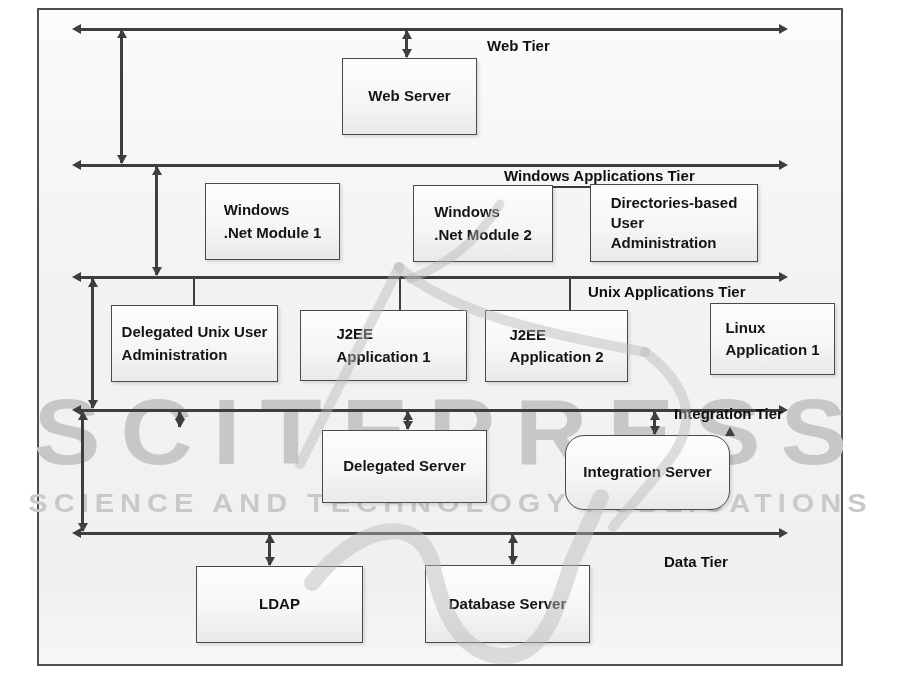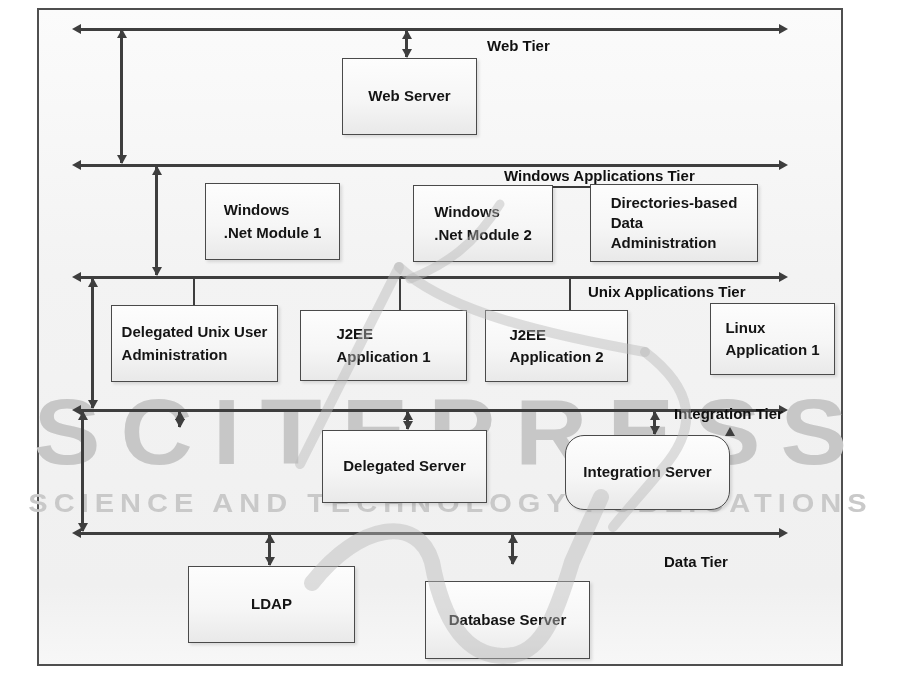--- a/index.html
+++ b/index.html
@@ -111,34 +111,34 @@
   <div class="tier-label" style="left:588px;top:283px;">Unix Applications Tier</div>
   <div class="tier-label" style="left:674px;top:405px;">Integration Tier</div>
   <div class="tier-label" style="left:664px;top:553px;">Data Tier</div>
 
   <div class="node" style="left:342px;top:58px;width:135px;height:77px;">Web Server</div>
   <div class="node" style="left:205px;top:183px;width:135px;height:77px;">Windows
 .Net Module 1</div>
   <div class="node" style="left:413px;top:185px;width:140px;height:77px;">Windows
 .Net Module 2</div>
   <div class="node" style="left:590px;top:184px;width:168px;height:78px;line-height:1.35;">Directories-based
-Data
+User
 Administration</div>
   <div class="node" style="left:111px;top:305px;width:167px;height:77px;">Delegated Unix User
 Administration</div>
   <div class="node" style="left:300px;top:310px;width:167px;height:71px;">J2EE
 Application 1</div>
   <div class="node" style="left:485px;top:310px;width:143px;height:72px;">J2EE
 Application 2</div>
   <div class="node" style="left:710px;top:303px;width:125px;height:72px;">Linux
 Application 1</div>
   <div class="node" style="left:322px;top:430px;width:165px;height:73px;">Delegated Server</div>
   <div class="node" style="left:565px;top:435px;width:165px;height:75px;border-radius:19px;">Integration Server</div>
-  <div class="node" style="left:188px;top:566px;width:167px;height:77px;">LDAP</div>
-  <div class="node" style="left:425px;top:565px;width:165px;height:78px;margin-top:16px;">Database Server</div>
+  <div class="node" style="left:196px;top:566px;width:167px;height:77px;">LDAP</div>
+  <div class="node" style="left:425px;top:565px;width:165px;height:78px;">Database Server</div>
 
 </div>
 
 <svg class="swoosh" width="901" height="691" viewBox="0 0 901 691">
   <g fill="none" stroke="#b9b9b9" stroke-opacity="0.45" stroke-linecap="round">
     <path stroke-width="10" d="M300 464 L399 267"></path>
     <path stroke-width="10" d="M399 267 C440 305 520 330 645 352"></path>
     <path stroke-width="9" d="M500 204 C475 245 445 265 410 279"></path>
     <path stroke-width="10" d="M645 352 C692 388 700 425 663 468 C645 490 625 512 613 527"></path>
     <path stroke-width="16" d="M312 583 C360 522 418 515 432 562 C446 638 478 661 514 655 C543 649 556 615 572 562 L601 497"></path>

